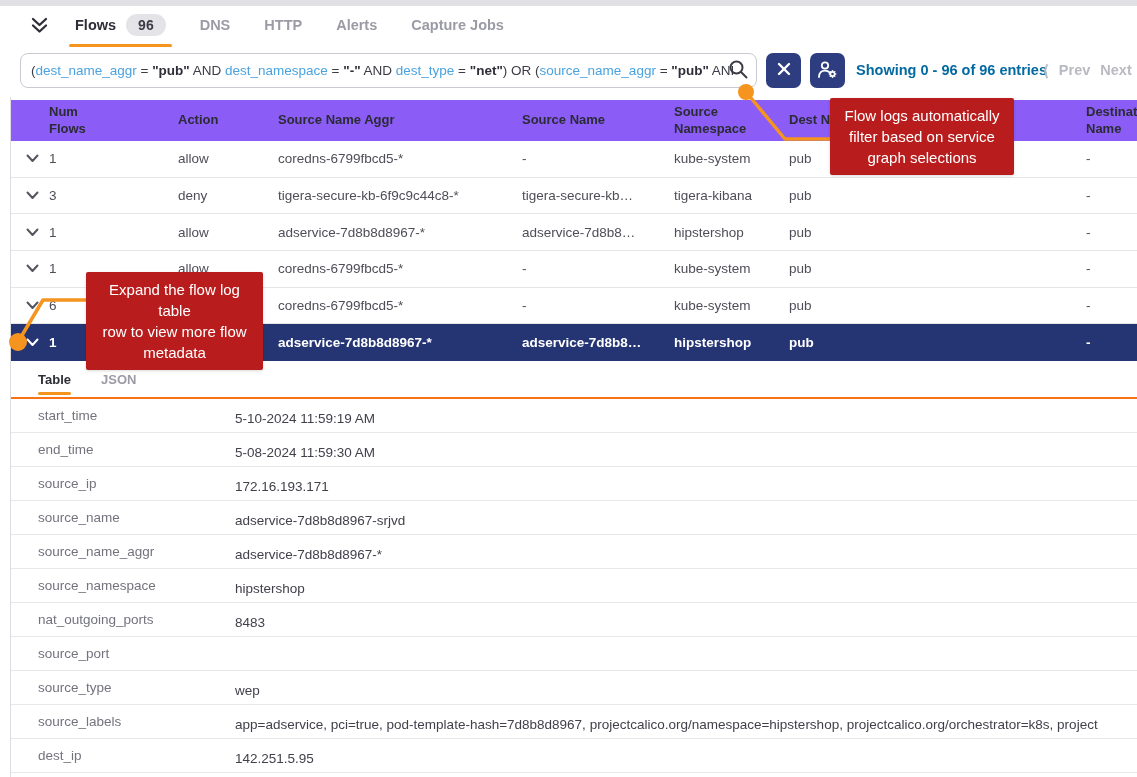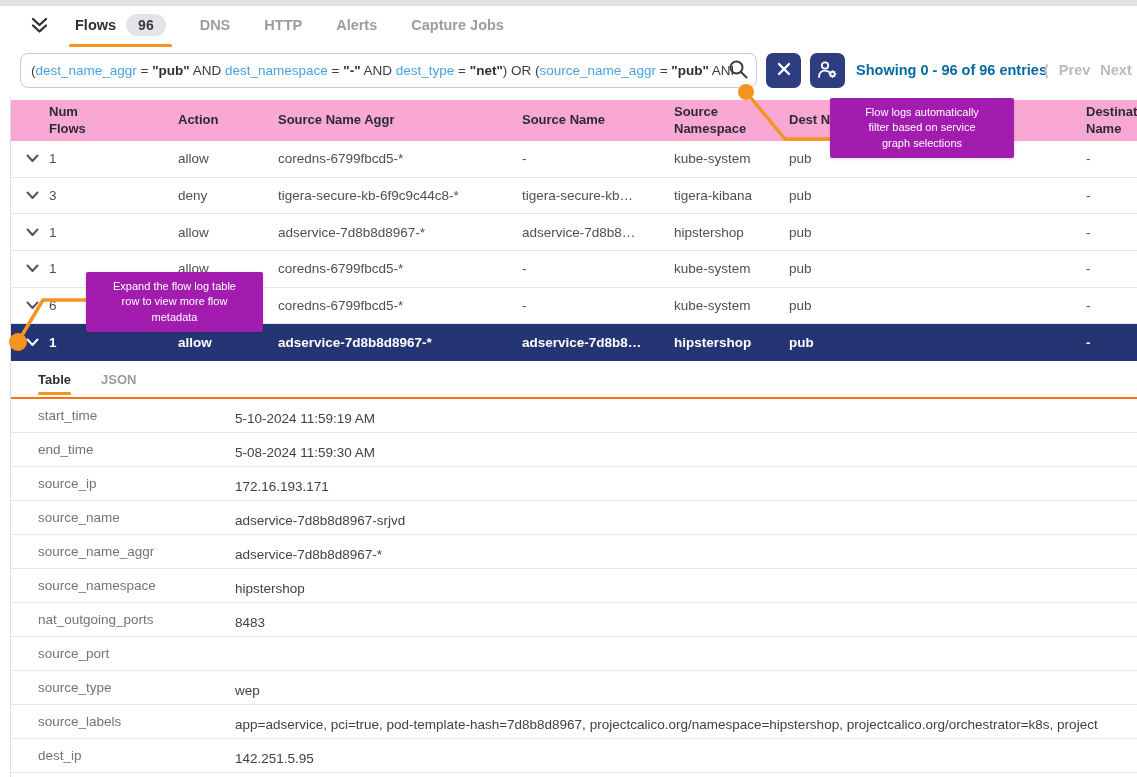--- a/index.html
+++ b/index.html
@@ -48,21 +48,21 @@
       font-size:14.5px; font-weight:600; color:#b9b9c2; display:flex; gap:10px; }
   .pager span { cursor:pointer; }
   .pager .arrow { font-size:15px; }
 
   
   .left-border { position:absolute; left:10px; top:97px; width:1px; height:680px; background:#dcdce2; }
 
   
   .grid { display:grid; grid-template-columns:15px 23px 129px 100px 244px 152px 115px 297px 1fr; }
   .table-header { position:absolute; left:11px; top:100px; width:1126px; height:41px;
-      background:#f9a8d4; align-items:center; font-size:13px; font-weight:bold; color:#2b2b35; }
+      background:#8b5cf6; align-items:center; font-size:13px; font-weight:bold; color:#2b2b35; }
   .hlabel { display:inline-block; line-height:1.25; }
   .hlabel.w-num  { max-width:46px; }
   .hlabel.w-sns  { max-width:88px; }
   .hlabel.w-dn   { max-width:95px; }
 
   .rows-container { position:absolute; left:11px; top:141px; width:1126px; }
   .frow { height:36.7px; align-items:center; font-size:13.5px; color:#4e4e58;
           border-bottom:1px solid #e6e6ea; background:#fff; cursor:pointer; }
   .frow .cell { white-space:nowrap; overflow:hidden; }
   .frow .chev { display:flex; align-items:center; }
@@ -80,21 +80,21 @@
 
   .detail-rows { position:absolute; left:11px; top:397px; width:1126px; border-top:2px solid #f97316; }
   .drow { display:grid; grid-template-columns:197px 1fr; height:34px; align-items:center;
           border-bottom:1px solid #e8e8ec; padding-left:27px; font-size:13.5px; }
   .dkey { color:#73737e; }
   .dval { color:#41414b; white-space:nowrap; overflow:hidden;margin-top:6px; }
 
   
   .connectors { position:absolute; left:0; top:0; width:1137px; height:777px;
       pointer-events:none; z-index:18; }
-  .tooltip { position:absolute; background:#a21caf; color:#ffffff; font-size:11px;
+  .tooltip { position:absolute; background:#b91c1c; color:#ffffff; font-size:15px;
       line-height:1.4; text-align:center; padding:7px 8px; z-index:19;
       white-space:pre-line; border-radius:2px; box-shadow:0 1px 3px rgba(0,0,0,0.15); }
   .tooltip-filter { left:830px; top:98px; width:184px; }
   .tooltip-expand { left:86px; top:272px; width:177px; }
 </style>
 </head>
 <body>
 
 <div class="top-strip"></div>
 

